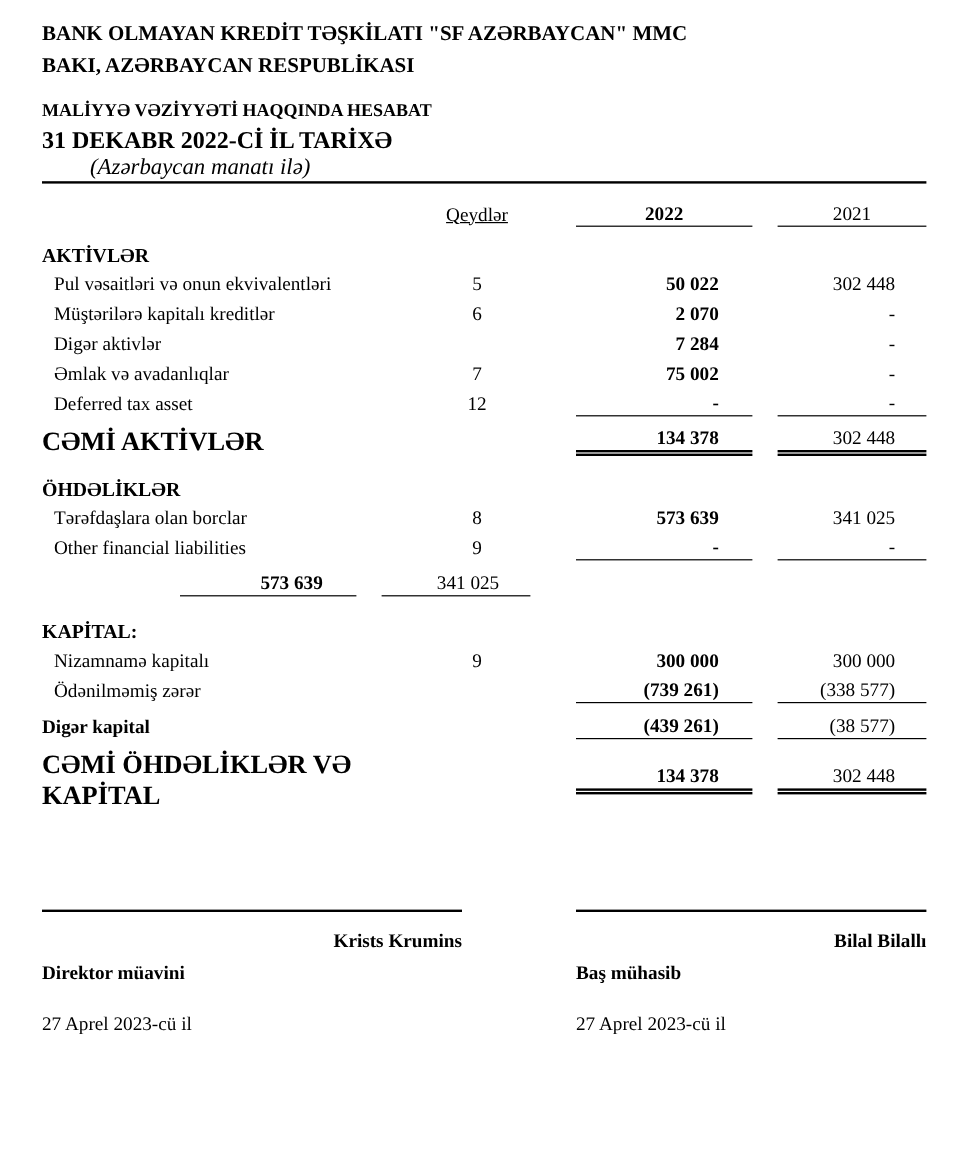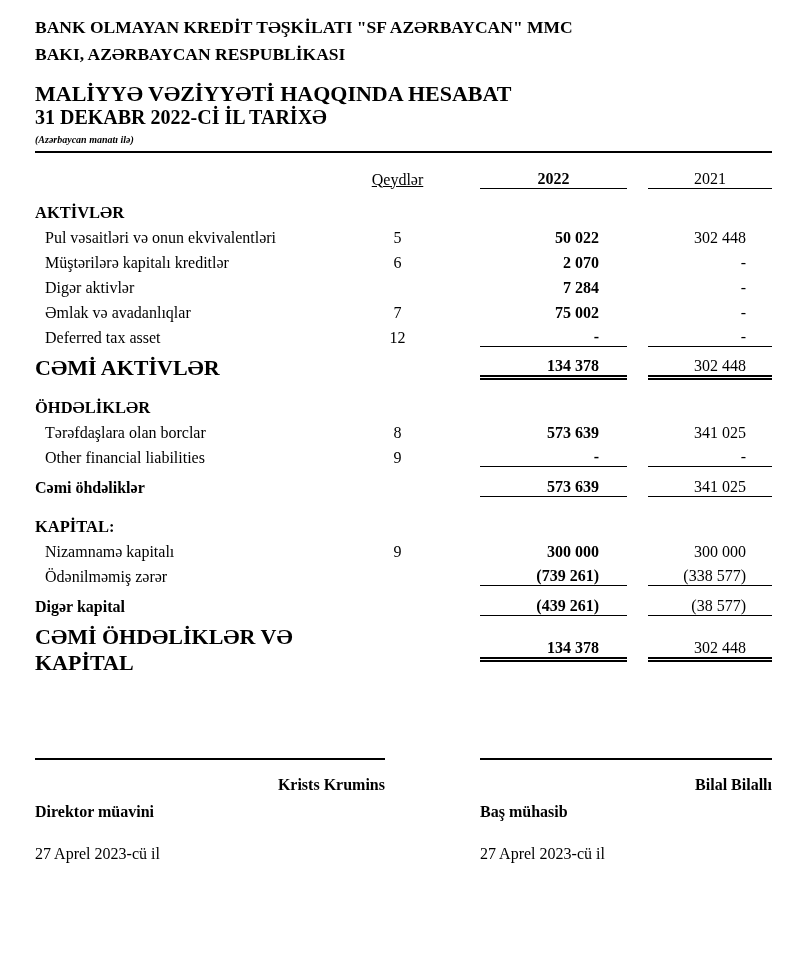--- a/index.html
+++ b/index.html
@@ -7,23 +7,23 @@
   body {
     width:800px; height:962px;
     font-family:"Liberation Serif", serif;
     color:#000;
     font-size:16px;
   }
   .page { padding:14px 28px 0 35px; }
 
   
   .company { font-weight:bold; font-size:17.5px; line-height:27px; }
-  .rtitle  { font-weight:bold; font-size:22px; line-height:25px; margin-top:13px; }
+  .rtitle  { font-weight:bold; font-size:15px; line-height:25px; margin-top:13px; }
   .rdate   { font-weight:bold; font-size:20px;  line-height:23px; }
-  .currency{ font-weight:bold; font-style:italic; font-size:10px; line-height:21px; }
+  .currency{ font-weight:normal; font-style:italic; font-size:19px; line-height:21px;margin-left:40px; }
   .hrule   { border-bottom:2px solid #000; margin-top:1px; }
 
   
   .trow { display:flex; align-items:center; min-height:25px; }
   .c-label { width:330px; }
   .c-note  { width:65px;  text-align:center; }
   .c-2022  { width:147px; margin-left:50px; text-align:right; padding-right:28px; font-weight:bold; }
   .c-2021  { width:124px; margin-left:21px; text-align:right; padding-right:26px; }
 
   .head { margin-top:14px; }
@@ -130,21 +130,20 @@
   </div>
 
   <div class="trow item u">
     <span class="c-label">Other financial liabilities</span>
     <span class="c-note">9</span>
     <span class="c-2022">-</span>
     <span class="c-2021">-</span>
   </div>
 
   <div class="trow tot u mt-tot">
-    <span class="c-label">Cəmi öhdəliklər</span>
     <span class="c-note"></span>
     <span class="c-2022">573 639</span>
     <span class="c-2021">341 025</span>
   </div>
 
   <div class="trow sec mt-md">
     <span class="c-label">KAPİTAL:</span>
   </div>
 
   <div class="trow item">

